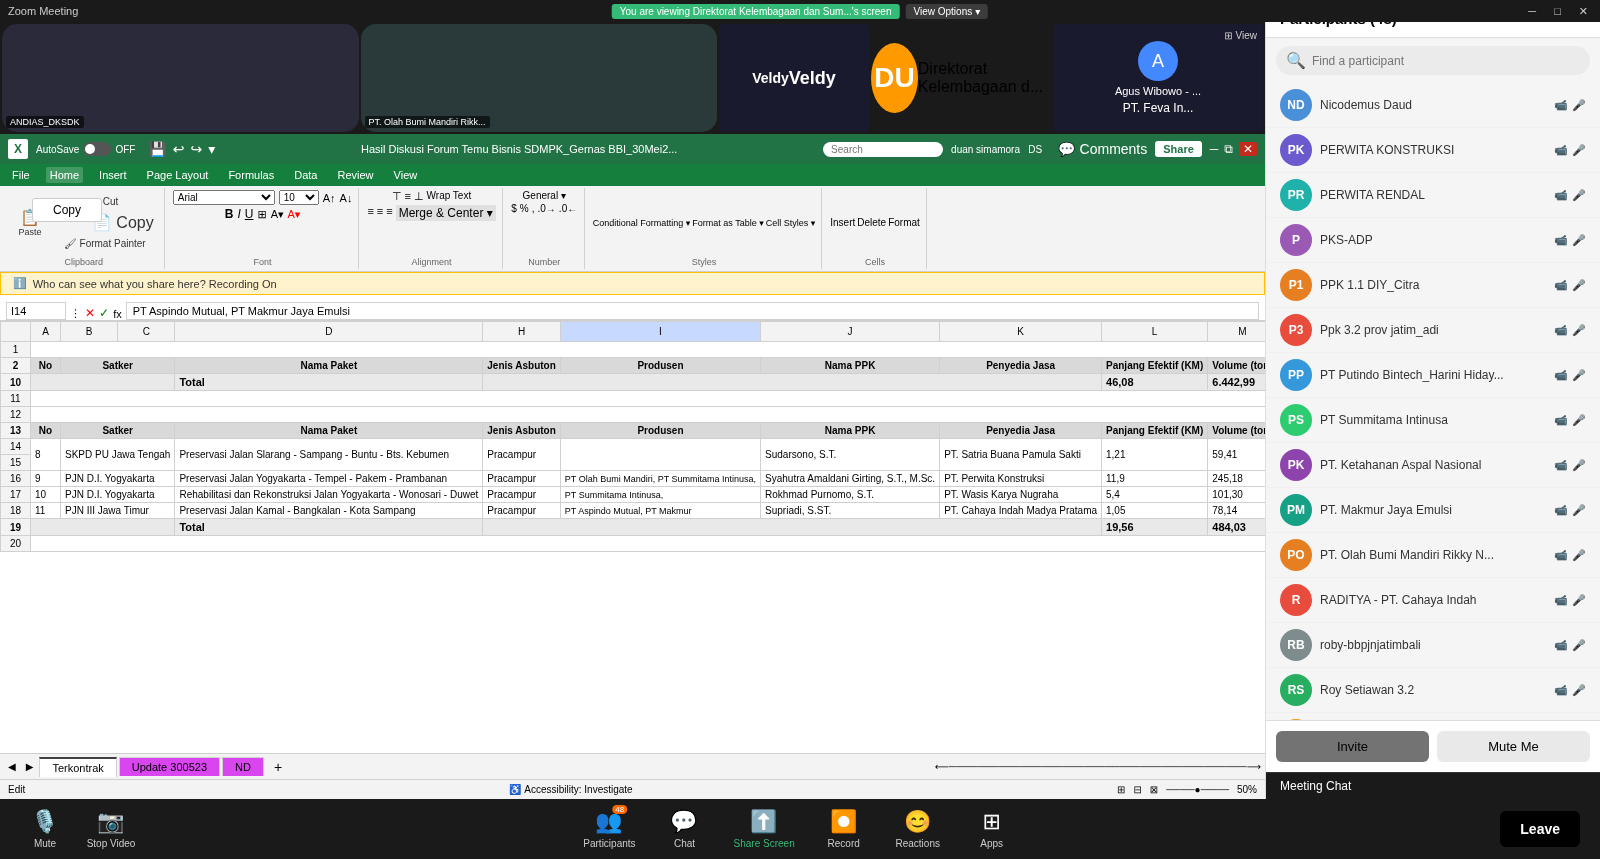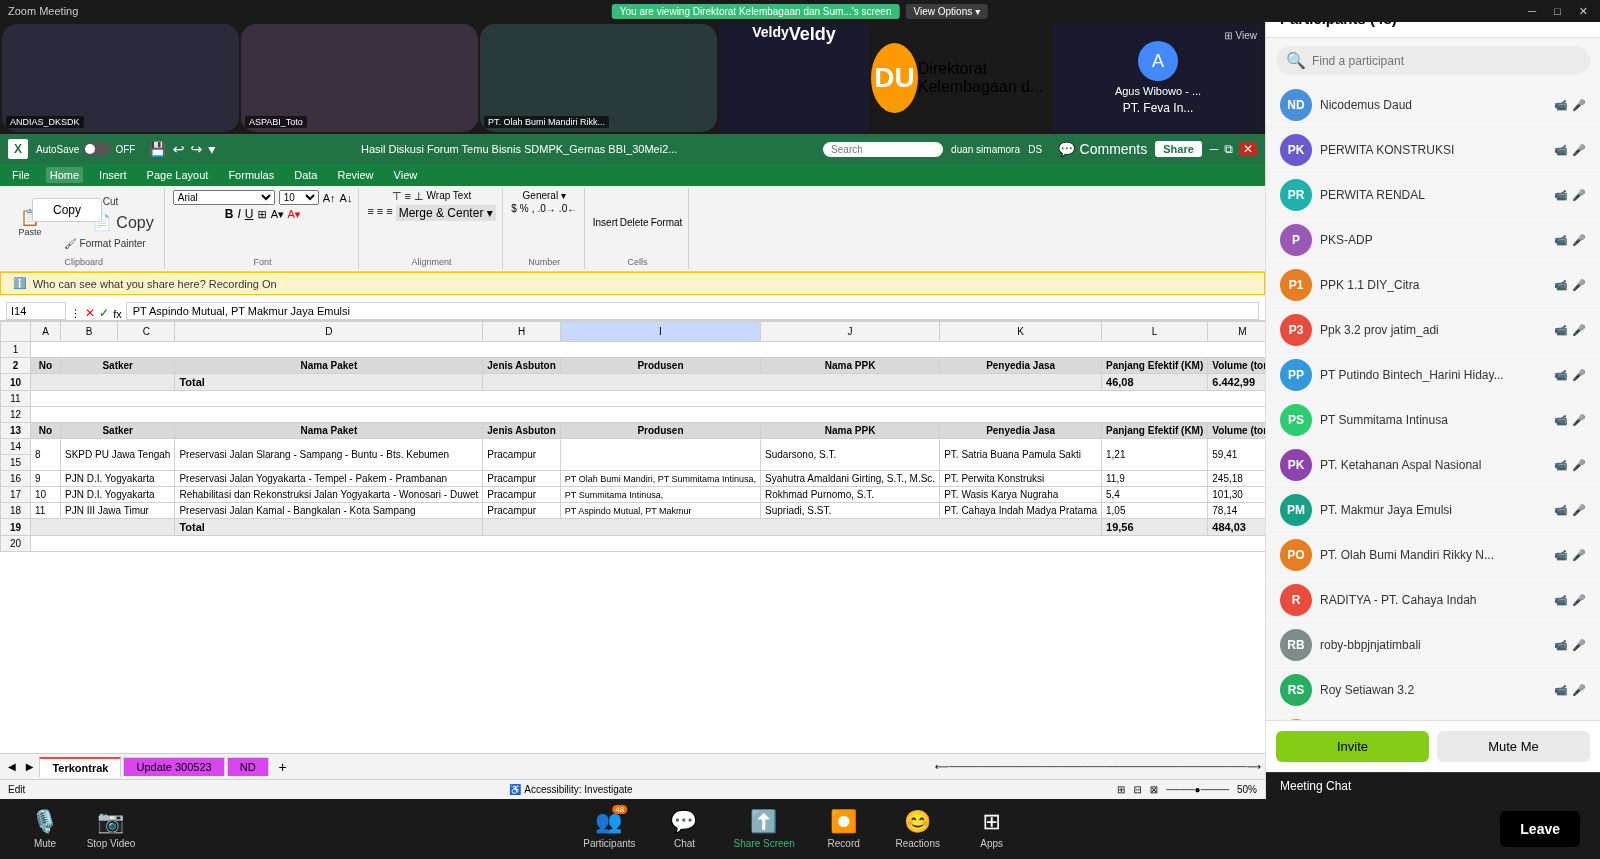--- a/index.html
+++ b/index.html
@@ -34,21 +34,21 @@
     .video-thumb {
       position: relative; background: #2a2a2a; border-radius: 15px; overflow: hidden;
       display: flex; align-items: center; justify-content: center; flex: 1;
     }
     .video-thumb .person-bg { width: 100%; height: 100%; background: #333; display: flex; align-items: center; justify-content: center; }
     .video-thumb .name-tag {
       position: absolute; bottom: 4px; left: 4px; background: rgba(0,0,0,0.6);
       color: #fff; font-size: 9px; padding: 1px 4px; border-radius: 2px;
     }
     .veldy-card {
-      width: 150px; background: #1a1a2e; display: flex; align-items: flex-start; justify-content: center;
+      width: 150px; background: #1a1a2e; display: flex; align-items: center; justify-content: center;
       color: #fff; font-size: 18px; font-weight: bold; flex-shrink: 0; border-radius: 4px;
     }
     .direktorat-card {
       width: 180px; background: #1a1a1a; display: flex; align-items: center; justify-content: center;
       flex-shrink: 0; border-radius: 4px; position: relative;
     }
     .direktorat-logo {
       width: 70px; height: 70px; background: #f90; border-radius: 50%;
       display: flex; align-items: center; justify-content: center;
       font-size: 28px; font-weight: bold; color: #fff;
@@ -141,21 +141,21 @@
     .header-row td { background: #d9d9d9; font-weight: bold; text-align: center; font-size: 10px; }
     .data-row td { font-size: 10px; }
     .total-row td { background: #e9e9e9; font-weight: bold; }
 
     
     .sheet-tabs {
       height: 26px; background: #f3f3f3; border-top: 1px solid #d0d0d0;
       display: flex; align-items: center; padding: 0 4px; gap: 2px; flex-shrink: 0;
     }
     .sheet-tab { padding: 3px 12px; font-size: 11px; background: #d946ef; border: 1px solid #d0d0d0; cursor: pointer; border-bottom: none; }
-    .sheet-tab.active { background: #fff; border-top: 2px solid #ef4444; font-weight: bold; }
+    .sheet-tab.active { background: #fff; border-top: 2px solid #404040; }
     .sheet-tab-add { padding: 3px 8px; font-size: 14px; cursor: pointer; }
     .sheet-nav { padding: 3px 4px; cursor: pointer; font-size: 10px; }
 
     
     .status-bar {
       height: 20px; background: #f3f3f3; border-top: 1px solid #d0d0d0;
       display: flex; align-items: center; justify-content: space-between;
       padding: 0 8px; font-size: 10px; flex-shrink: 0;
     }
 
@@ -192,21 +192,21 @@
 
     
     .panel-bottom {
       padding: 10px; display: flex; gap: 8px; border-top: 1px solid #ddd;
       background: #fff;
     }
     .panel-btn {
       flex: 1; padding: 8px; border: none; border-radius: 6px; cursor: pointer;
       font-size: 13px;
     }
-    .panel-btn-invite { background: #84cc16; }
+    .panel-btn-invite { background: #737373; }
     .panel-btn-mute { background: #e9e9e9; }
     .meeting-chat-bar {
       background: #1a1a1a; padding: 6px 14px; color: #fff; font-size: 12px;
       border-top: 1px solid #333; flex-shrink: 0;
     }
 
     
     .bottom-bar {
       position: absolute; bottom: 0; left: 0; right: 0; height: 60px;
       background: #1a1a1a; display: flex; align-items: center; justify-content: space-between;
@@ -248,24 +248,20 @@
     <span class="title-bar-btn">─</span>
     <span class="title-bar-btn">□</span>
     <span class="title-bar-btn">✕</span>
   </div>
 </div>
 
 <div class="video-row" style="top:22px; height:112px;">
   <div class="video-thumb" style="background:#3a3a3a;">
     <div class="person-bg" style="background:#2a2a3a;"></div>
     <span class="name-tag">ANDIAS_DKSDK</span>
-  </div>
-  <div class="video-thumb" style="background:#2a2a2a;">
-    <div class="person-bg" style="background:#3a3040;"></div>
-    <span class="name-tag">ASPABI_Toto</span>
   </div>
   <div class="video-thumb" style="background:#2a3a2a;">
     <div class="person-bg" style="background:#2a3a3a;"></div>
     <span class="name-tag">PT. Olah Bumi Mandiri Rikk...</span>
   </div>
   <div class="veldy-card">
     <div style="text-align:center;">
       <div style="font-size:14px; font-weight:bold; color:#fff;">Veldy</div>
     </div>
     <span class="name-tag">Veldy</span>
@@ -396,20 +392,28 @@
             <span style="font-size:10px; cursor:pointer;">$</span>
             <span style="font-size:10px; cursor:pointer;">%</span>
             <span style="font-size:10px; cursor:pointer;">,</span>
             <span style="font-size:10px; cursor:pointer;">.0→</span>
             <span style="font-size:10px; cursor:pointer;">.0←</span>
           </div>
         </div>
         <span class="ribbon-group-label">Number</span>
       </div>
 
+      <div class="ribbon-group" style="min-width:90px;">
+        <div class="ribbon-group-items">
+          <span style="font-size:9px; cursor:pointer;">Conditional Formatting ▾</span>
+          <span style="font-size:9px; cursor:pointer;">Format as Table ▾</span>
+          <span style="font-size:9px; cursor:pointer;">Cell Styles ▾</span>
+        </div>
+        <span class="ribbon-group-label">Styles</span>
+      </div>
 
       <div class="ribbon-group" style="min-width:70px;">
         <div class="ribbon-group-items">
           <span style="font-size:10px; cursor:pointer;">Insert</span>
           <span style="font-size:10px; cursor:pointer;">Delete</span>
           <span style="font-size:10px; cursor:pointer;">Format</span>
         </div>
         <span class="ribbon-group-label">Cells</span>
       </div>
 

